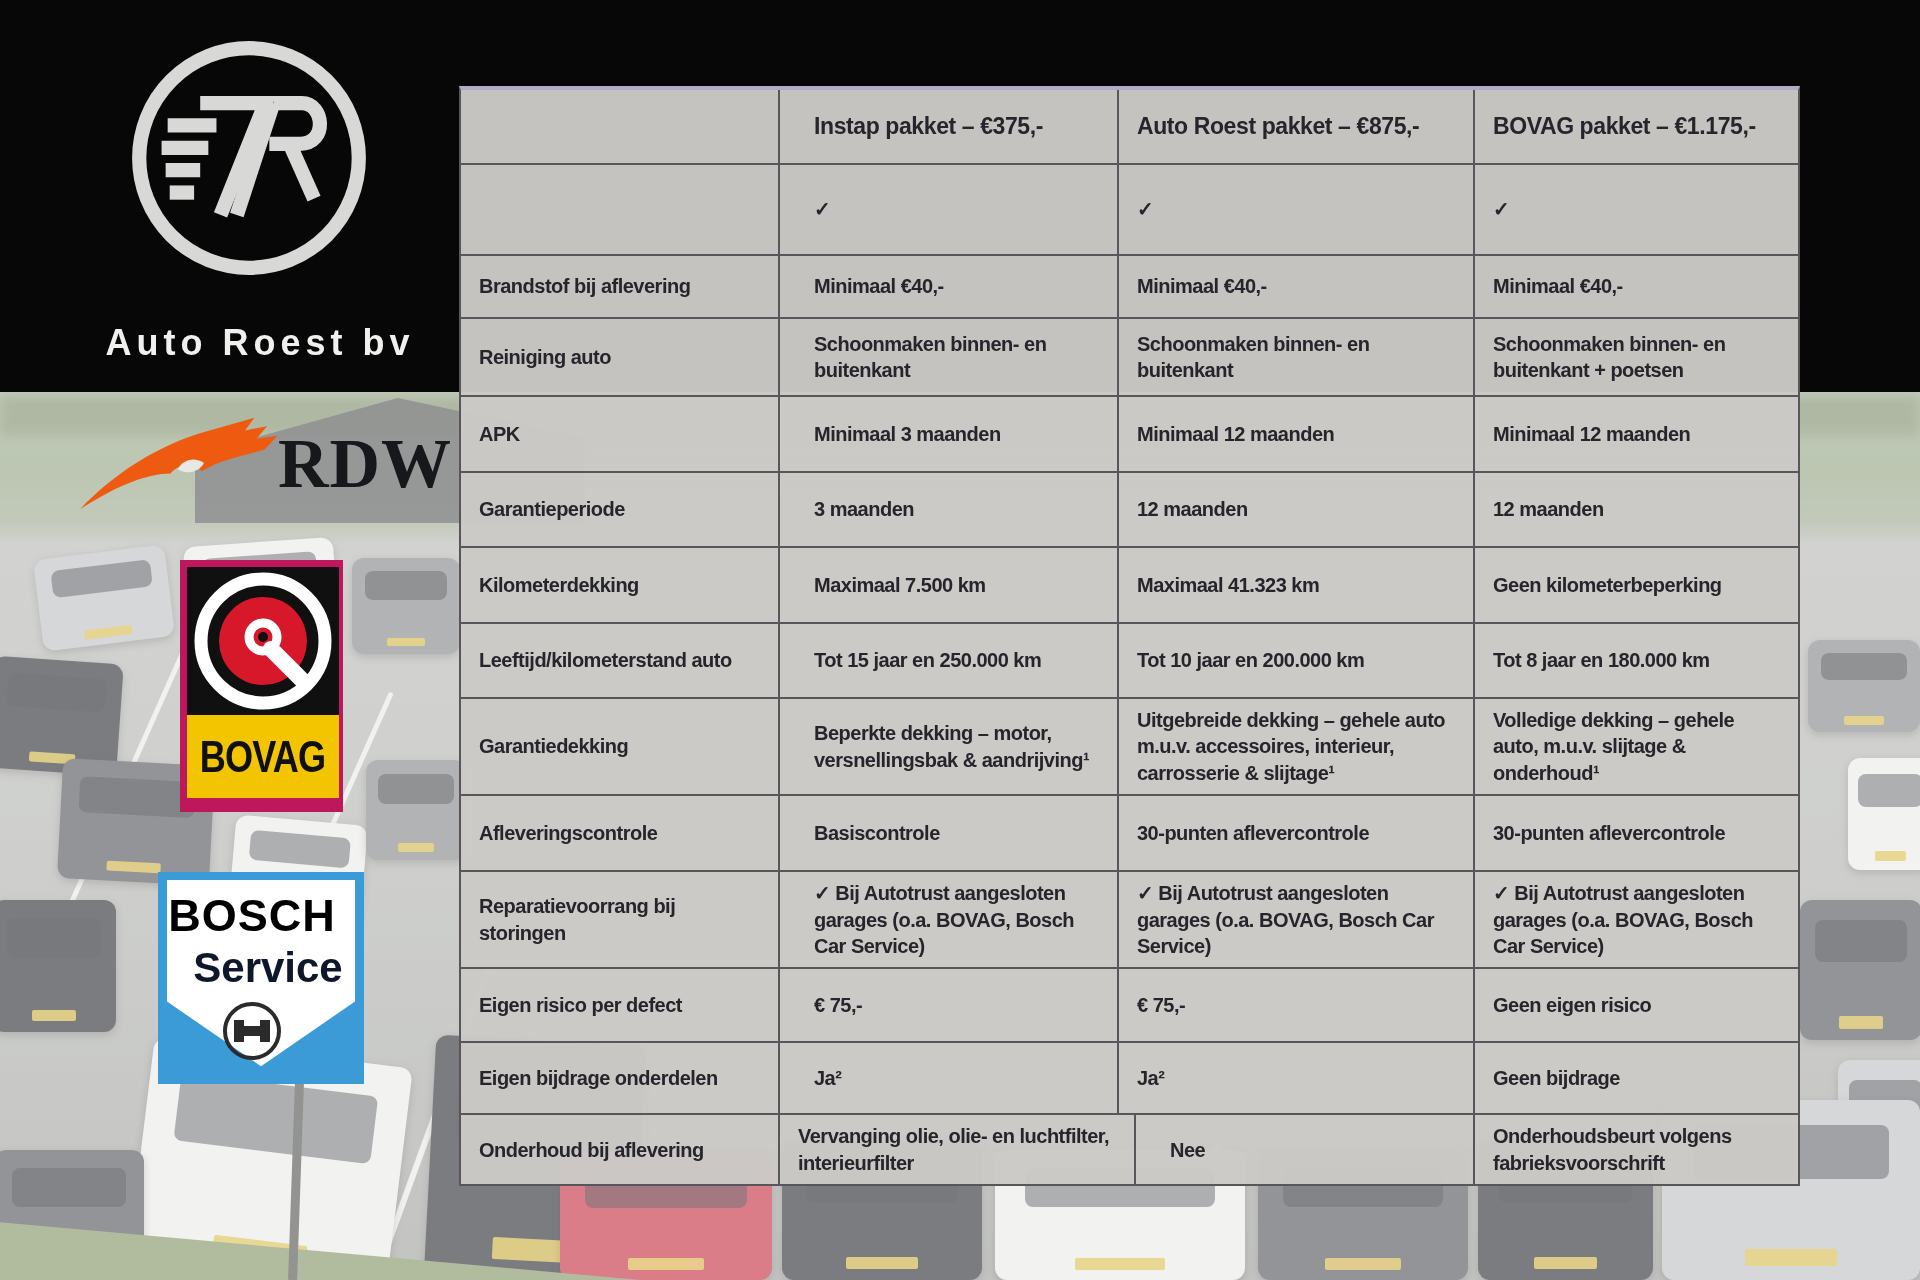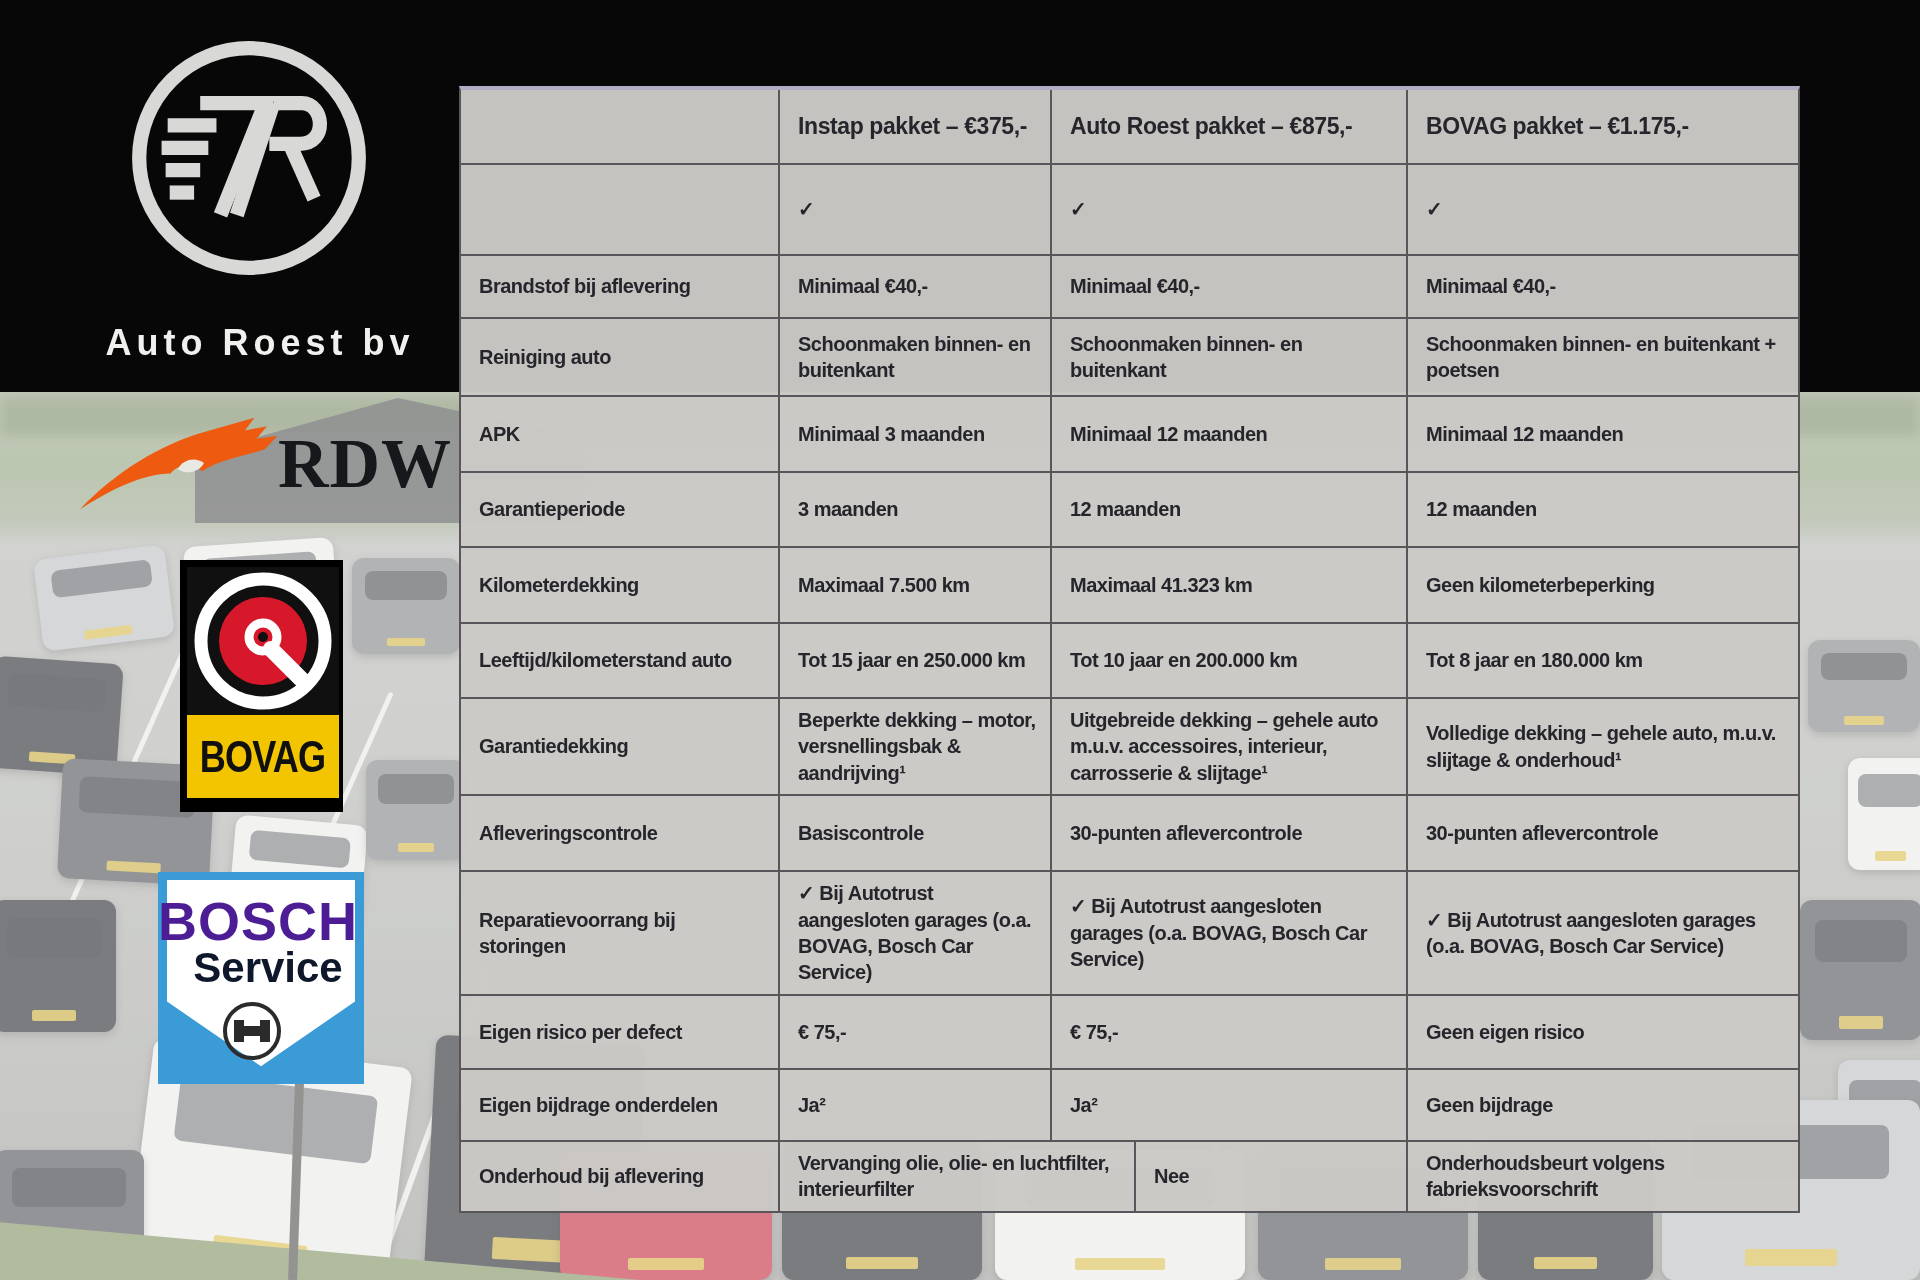--- a/index.html
+++ b/index.html
@@ -45,44 +45,44 @@
   .ar-logo{position:absolute;left:95px;top:22px;width:330px;height:350px;color:#dededc;}
   .ar-circle{position:absolute;left:32px;top:14px;width:244px;height:244px;}
   .ar-name{position:absolute;left:0;top:300px;width:330px;text-align:center;
     font-size:36px;font-weight:700;letter-spacing:5px;color:#f0f0ee;white-space:nowrap;}
   
   .rdw{position:absolute;left:78px;top:402px;width:350px;height:125px;text-decoration:underline;}
   .rdw svg{position:absolute;left:0;top:10px;width:210px;height:105px;}
   .rdw-text{position:absolute;left:200px;top:22px;font-family:"Liberation Serif",serif;
     font-weight:600;font-size:70px;color:#17181c;letter-spacing:1px;}
   
-  .bovag{position:absolute;left:180px;top:560px;width:163px;height:252px;background:#000000;padding:7px;box-sizing:border-box;}
+  .bovag{position:absolute;left:180px;top:560px;width:163px;height:252px;background:#be185d;padding:7px;box-sizing:border-box;}
   .bovag-top{position:relative;width:152px;height:148px;background:#101010;}
   .bovag-bottom{width:152px;height:83px;background:#f2c500;display:flex;align-items:center;justify-content:center;}
   .bovag-bottom span{font-size:44px;font-weight:700;color:#101010;letter-spacing:-1px;transform:scaleX(.82);}
   
   .bosch{position:absolute;left:158px;top:872px;width:206px;height:212px;background:#3b9bd7;}
   .bosch-shield{position:absolute;left:9px;top:8px;width:188px;height:196px;background:#fff;
     clip-path:polygon(0 0,100% 0,100% 62%,50% 95%,0 62%);}
   .bosch-b{position:absolute;left:0;top:18px;width:188px;text-align:center;
-    font-size:54px;font-weight:700;color:#4c1d95;letter-spacing:1px;}
+    font-size:45px;font-weight:700;color:#000000;letter-spacing:1px;}
   .bosch-s{position:absolute;left:16px;top:72px;width:188px;text-align:center;
     font-size:42px;font-weight:700;color:#0f172a;}
   .bosch-arm{position:absolute;left:59px;top:124px;width:70px;height:70px;}
   
   .pkg-table{
     position:absolute;left:459px;top:86px;width:1341px;box-sizing:border-box;
     border:2px solid #59565b;border-top:4px solid #b3aac4;
     color:#26252b;
   }
   .trow{display:flex;border-bottom:2px solid #59565b;background:rgba(203,201,198,.97);}
   .trow:last-child{border-bottom:none;}
   .cell{box-sizing:border-box;padding:8px 14px 8px 18px;display:flex;align-items:center;
     font-weight:700;font-size:20px;line-height:1.32;letter-spacing:-0.5px;border-right:2px solid #59565b;}
-  .c0{width:319px;}.c1{width:272px;}.c2{width:356px;}.c3{flex:1;border-right:none;}
+  .c0{width:319px;}.c1{width:323px;margin-left:16px;}.c2{width:356px;}.c3{flex:1;border-right:none;}
   .hdr .cell{font-size:23px;letter-spacing:-0.4px;}
   .h77{min-height:73px;}.h93{min-height:89px;}.h65{min-height:61px;}.h80{min-height:76px;justify-content:center;}
   .h78{min-height:74px;}.h76{min-height:72px;}.h86{min-height:82px;}.h90{min-height:86px;}
   .h74{min-height:70px;}.h73{min-height:69px;}
 </style>
 </head>
 <body>
 
 <div class="photo">
   <div class="treeline"></div>

